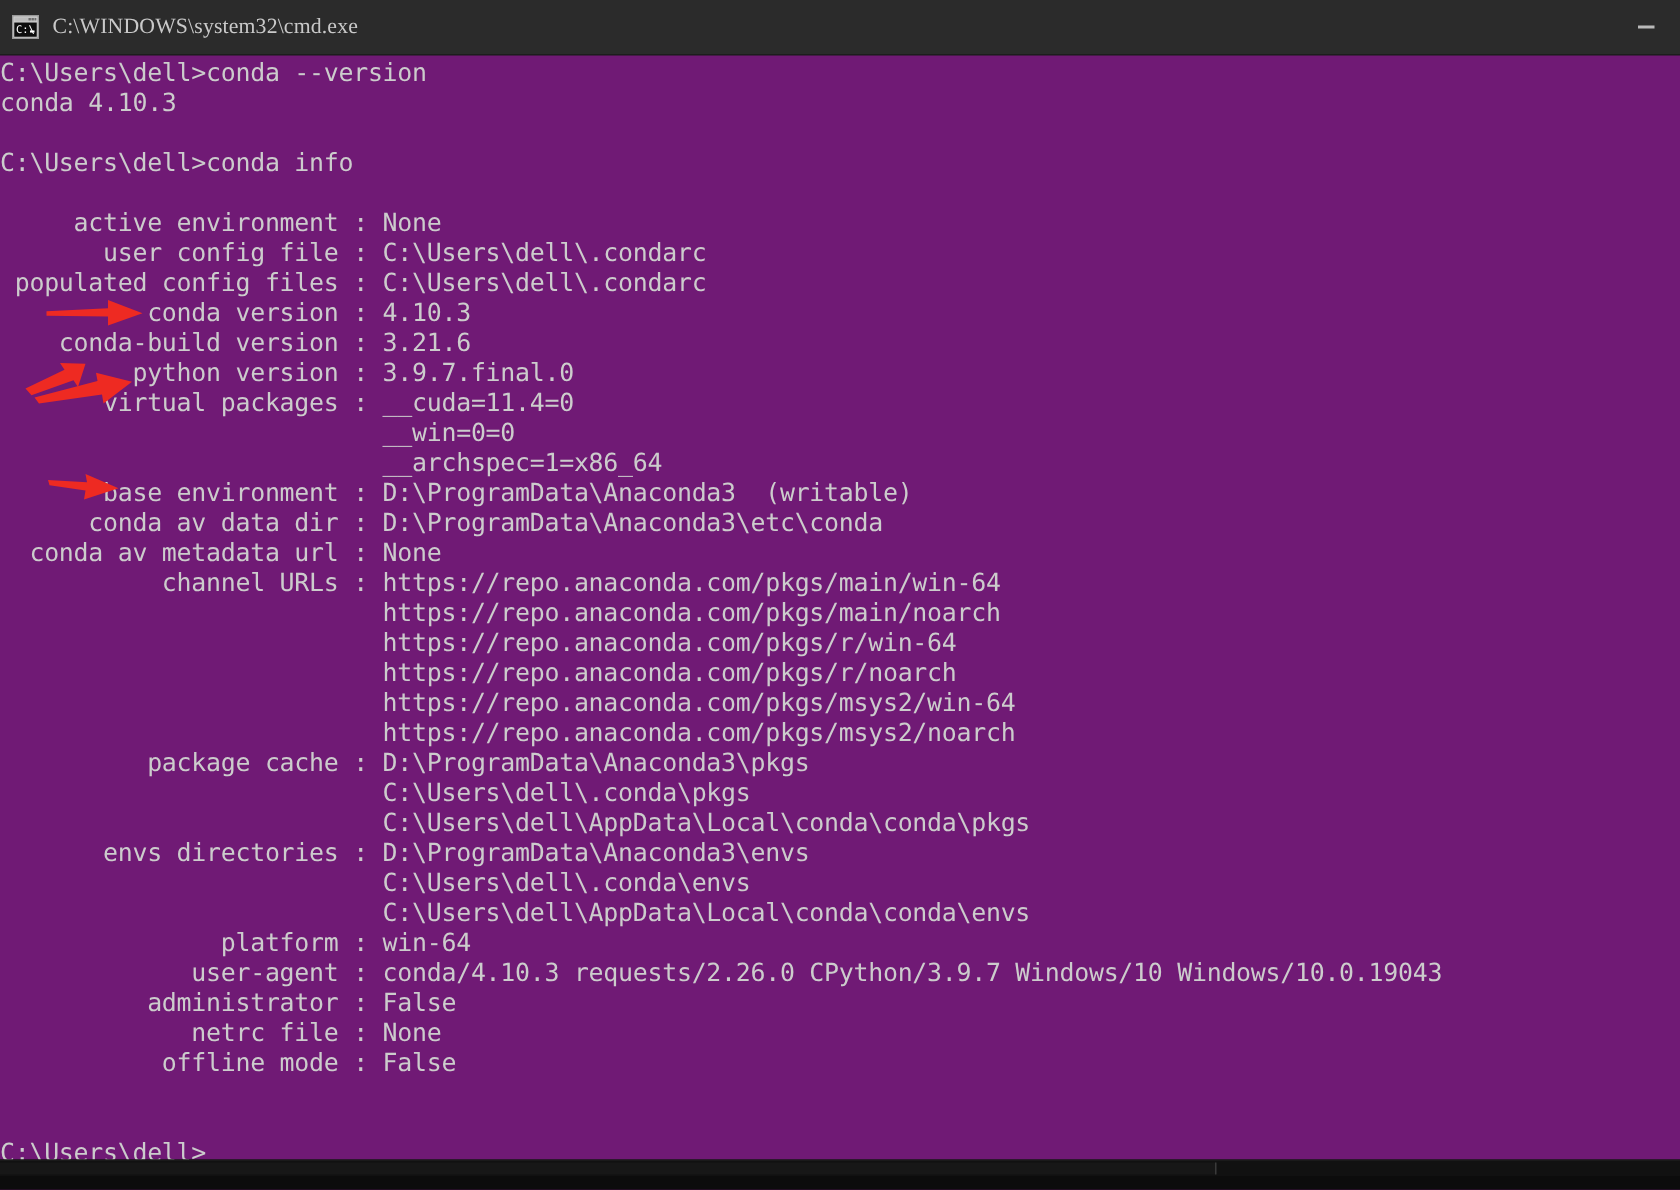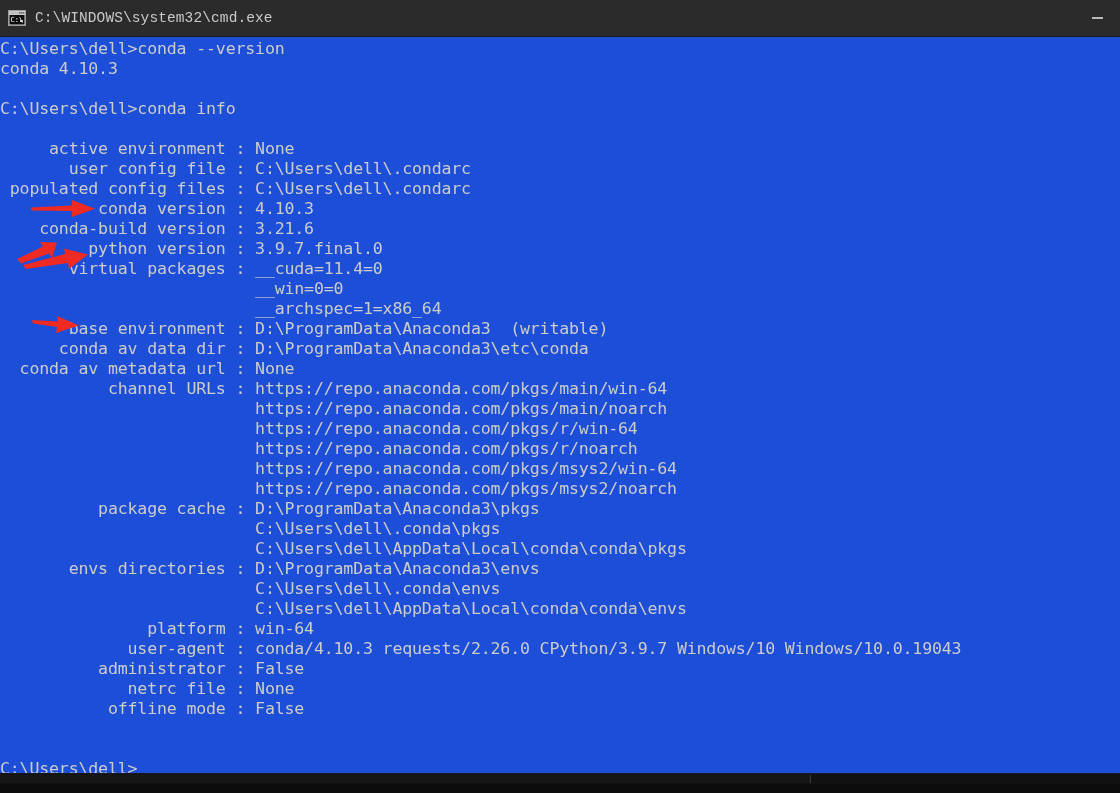--- a/index.html
+++ b/index.html
@@ -24,21 +24,21 @@
     border-bottom: 1px solid #1d1d1d;
   }
   #titlebar .app-icon {
     width: 18px;
     height: 16px;
     margin-left: 8px;
     margin-right: 9px;
     flex: 0 0 auto;
   }
   #titlebar .title-text {
-    font-family: Liberation Mono, monospace;
+    font-family: Liberation Serif, serif;
     font-size: 14.5px;
     color: #c9c9c9;
     letter-spacing: .1px;
     white-space: nowrap;
   }
   #titlebar .win-buttons {
     position: absolute;
     right: 0;
     top: 0;
     height: 36px;
@@ -56,21 +56,21 @@
     width: 11px;
     height: 1.5px;
     background: #b9b9b9;
     display: block;
   }
 
   
   #console {
     position: relative;
     height: 747px;
-    background: #1d4ed8;
+    background: #701a75;
     overflow: hidden;
   }
   #console-text {
     position: absolute;
     left: 0;
     top: 2px;
     margin: 0;
     padding: 0;
     font-family: "DejaVu Sans Mono", monospace;
     font-size: 16.6px;

